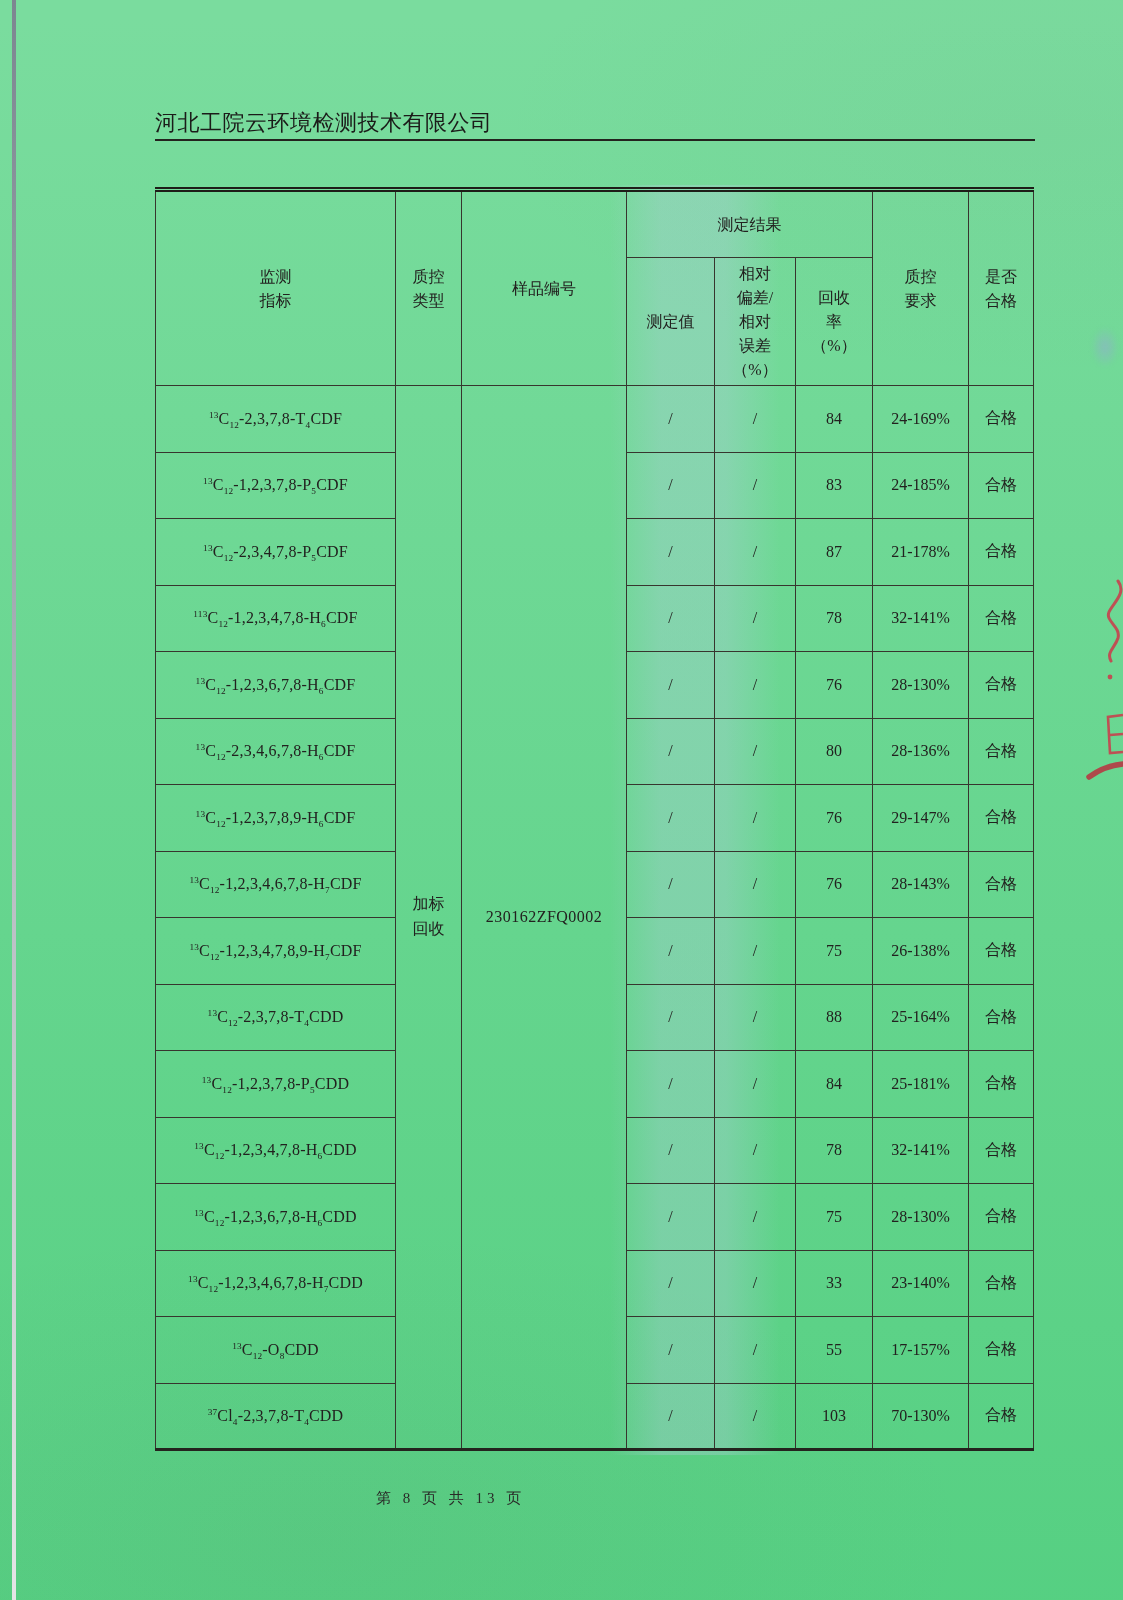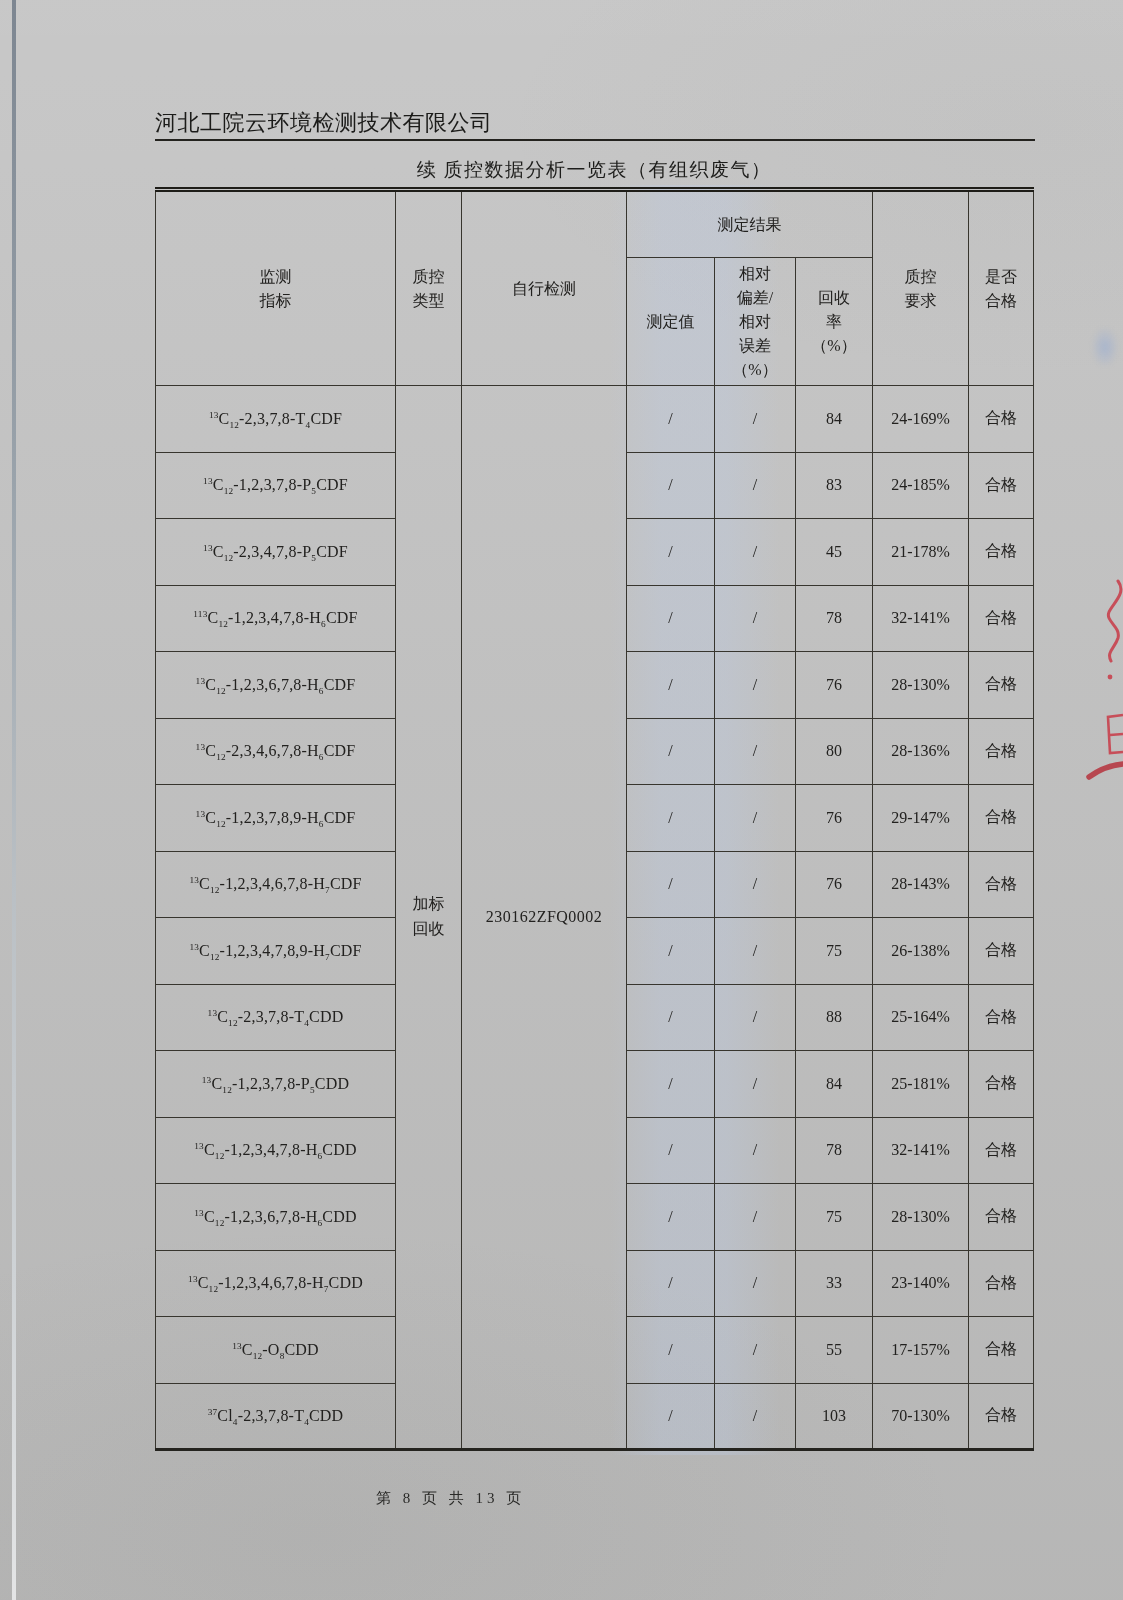--- a/index.html
+++ b/index.html
@@ -2,21 +2,21 @@
 <html><head>
 <meta charset="utf-8">
 <style>
   html,body{margin:0;padding:0;background:#ffffff;}
   .page{
     position:relative;
     width:1123px;height:1600px;
     overflow:hidden;
     font-family:"Liberation Serif","DejaVu Serif",serif;
     color:#20201e;
-    background:#a3a3a3;
+    background:#22c55e;
   }
   .paper-tint{
     position:absolute;inset:0;pointer-events:none;
     background:
       radial-gradient(1100px 520px at 28% 96%, rgba(100,100,95,0.07), transparent 60%),
       radial-gradient(900px 420px at 92% 8%, rgba(120,120,115,0.05), transparent 60%),
       linear-gradient(180deg, rgba(255,255,255,0.4), rgba(240,240,238,0.25));
   }
   .blue-band{
     position:absolute;left:610px;top:185px;width:170px;height:1270px;pointer-events:none;
@@ -78,40 +78,39 @@
 
 <div class="page">
   <div class="paper-tint"></div>
   <div class="blue-band"></div>
   <div class="edge-line"></div>
 
   <div class="doc-header">
     <span class="company">河北工院云环境检测技术有限公司</span>
   </div>
   <div class="header-rule"></div>
-  <div class="doc-title">续  质控数据分析一览表（有组织废气）</div>
 
   <table class="qc">
     <colgroup>
       <col style="width:240px">
         <col style="width:66px">
         <col style="width:165px">
       <col style="width:88px">
         <col style="width:81px">
         <col style="width:77px">
       <col style="width:96px">
         <col style="width:65px">
     </colgroup>
     <thead>
       <tr class="hrow-a">
         <th rowspan="2">监测
 指标</th>
         <th rowspan="2">质控
 类型</th>
-        <th rowspan="2">自行检测</th>
+        <th rowspan="2">样品编号</th>
         <th colspan="3">测定结果</th>
         <th rowspan="2">质控
 要求</th>
         <th rowspan="2">是否
 合格</th>
       </tr>
       <tr class="hrow-b">
         <th>测定值</th>
         <th>相对
 偏差/
@@ -140,21 +139,21 @@
           <td class="c-slash">/</td>
           <td class="c-slash">/</td>
           <td>83</td>
           <td>24-185%</td>
           <td>合格</td>
         </tr>
         <tr class="drow">
           <td class="c-ind"><sup>13</sup>C<sub>12</sub>-2,3,4,7,8-P<sub>5</sub>CDF</td>
           <td class="c-slash">/</td>
           <td class="c-slash">/</td>
-          <td>45</td>
+          <td>87</td>
           <td>21-178%</td>
           <td>合格</td>
         </tr>
         <tr class="drow">
           <td class="c-ind"><sup>113</sup>C<sub>12</sub>-1,2,3,4,7,8-H<sub>6</sub>CDF</td>
           <td class="c-slash">/</td>
           <td class="c-slash">/</td>
           <td>78</td>
           <td>32-141%</td>
           <td>合格</td>

